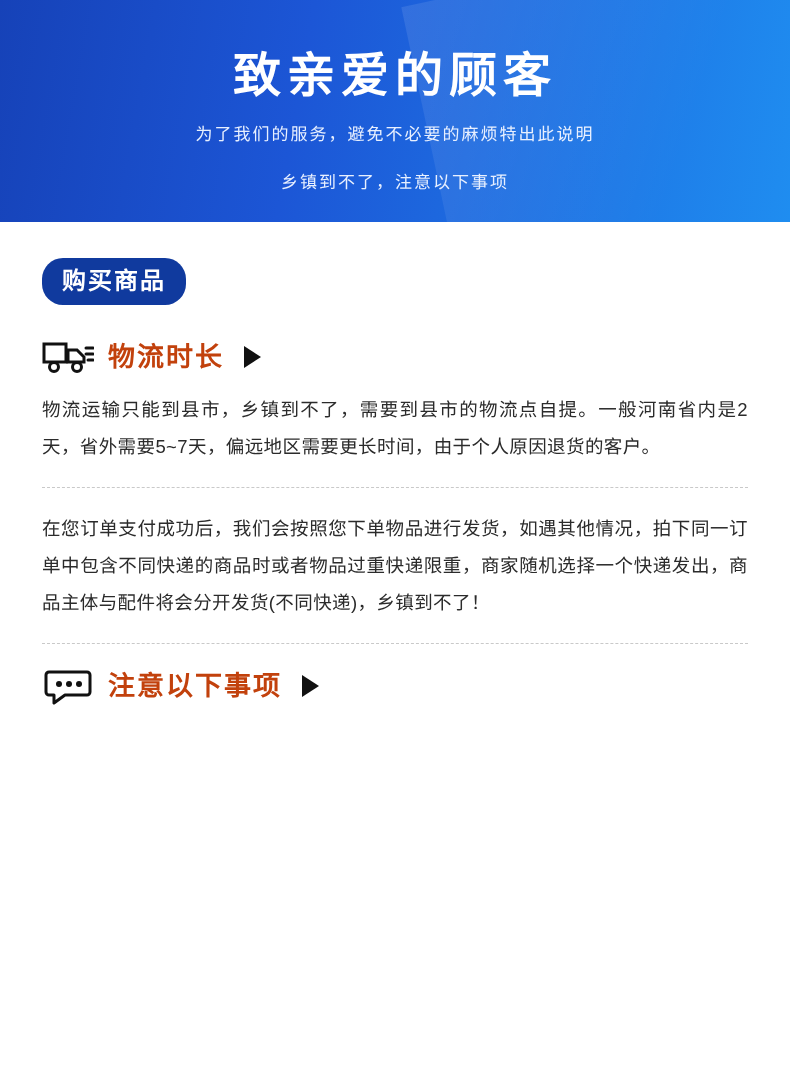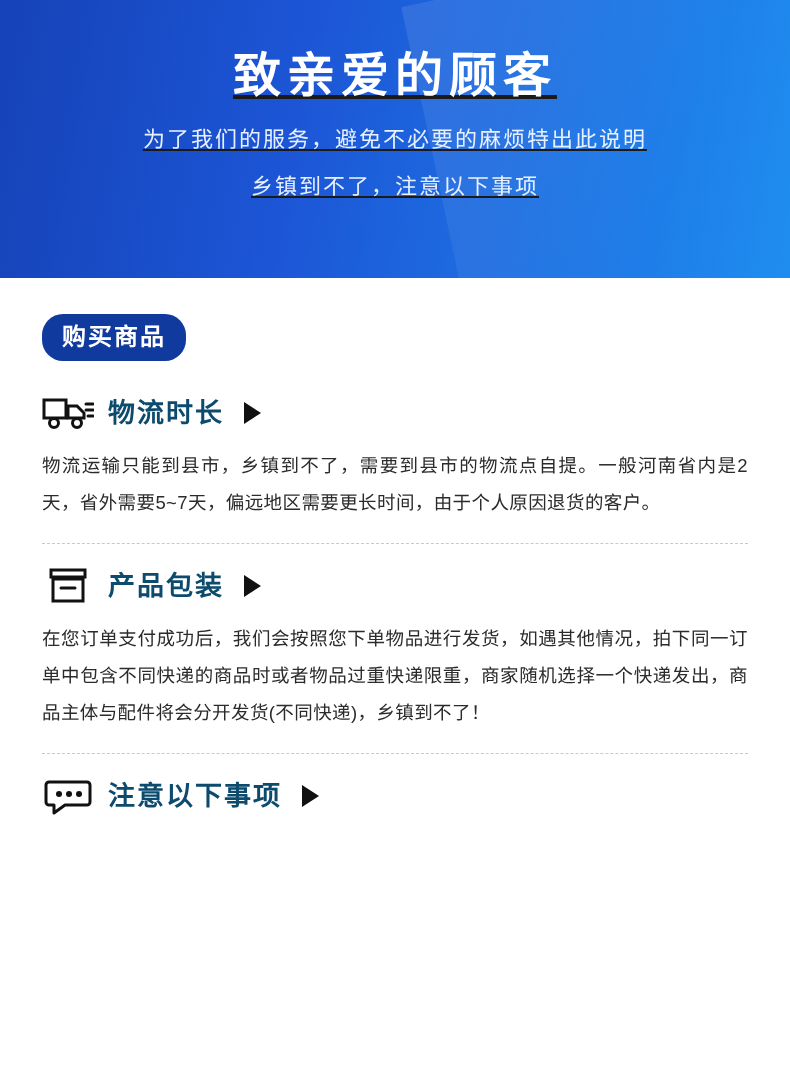--- a/index.html
+++ b/index.html
@@ -12,24 +12,23 @@
     height: 1092px;
     font-family: "Liberation Sans", "DejaVu Sans", sans-serif;
     color: #1a1a1a;
     overflow: hidden;
   }
 
   
   .banner {
     position: relative;
     width: 790px;
-    height: 278px;
+    height: 222px;
     background: linear-gradient(100deg, #1642b8 0%, #1c56d6 38%, #1f8df0 100%);
     overflow: hidden;
-    text-decoration: underline;
   }
   .banner::after {
     content: "";
     position: absolute;
     right: -60px;
     top: -40px;
     width: 420px;
     height: 320px;
     background: linear-gradient(120deg, rgba(255,255,255,0.10), rgba(255,255,255,0) 60%);
     transform: rotate(-12deg);
@@ -43,25 +42,25 @@
   }
   .banner-title {
     font-size: 48px;
     font-weight: bold;
     color: #ffffff;
     letter-spacing: 6px;
     line-height: 1.15;
     margin: 0 0 16px 0;
   }
   .banner-sub {
-    font-size: 22px;
+    font-size: 17px;
     color: #e8f0ff;
     letter-spacing: 2px;
     line-height: 1.9;
-    margin: 5px;
+    margin: 16px;
     font-weight: normal;
   }
 
   
   .content {
     padding: 0 42px;
   }
   .section-tag-wrap {
     padding-top: 36px;
     padding-bottom: 10px;
@@ -92,21 +91,21 @@
     width: 52px;
     height: 40px;
     flex: 0 0 auto;
     display: flex;
     align-items: center;
     justify-content: center;
   }
   .block-title {
     font-size: 27px;
     font-weight: bold;
-    color: #0c4a6e;
+    color: #c2410c;
     letter-spacing: 2px;
     line-height: 1;
   }
   .play-arrow {
     width: 0;
     height: 0;
     border-left: 17px solid #111111;
     border-top: 11px solid transparent;
     border-bottom: 11px solid transparent;
     margin-left: 6px;
@@ -153,31 +152,20 @@
         </svg>
       </span>
       <span class="block-title">物流时长</span>
       <span class="play-arrow"></span>
     </div>
     <div class="block-body">物流运输只能到县市，乡镇到不了，需要到县市的物流点自提。一般河南省内是2天，省外需要5~7天，偏远地区需要更长时间，由于个人原因退货的客户。</div>
     <hr class="divider">
   </div>
 
   <div class="block">
-    <div class="block-head">
-      <span class="block-icon">
-        <svg width="52" height="40" viewBox="0 0 52 40" aria-hidden="true">
-          <rect x="9" y="4" width="34" height="7" fill="none" stroke="#111" stroke-width="3"></rect>
-          <rect x="11" y="13" width="30" height="22" fill="none" stroke="#111" stroke-width="3"></rect>
-          <path d="M19 22 h14" stroke="#111" stroke-width="3" stroke-linecap="round"></path>
-        </svg>
-      </span>
-      <span class="block-title">产品包装</span>
-      <span class="play-arrow"></span>
-    </div>
     <div class="block-body">在您订单支付成功后，我们会按照您下单物品进行发货，如遇其他情况，拍下同一订单中包含不同快递的商品时或者物品过重快递限重，商家随机选择一个快递发出，商品主体与配件将会分开发货(不同快递)，乡镇到不了！</div>
     <hr class="divider">
   </div>
 
   <div class="block">
     <div class="block-head">
       <span class="block-icon">
         <svg width="52" height="38" viewBox="0 0 52 38" aria-hidden="true">
           <path d="M7 5 h38 a3 3 0 0 1 3 3 v17 a3 3 0 0 1 -3 3 h-22 l-11 8 v-8 h-5 a3 3 0 0 1 -3 -3 v-17 a3 3 0 0 1 3 -3 z" fill="none" stroke="#111" stroke-width="3" stroke-linejoin="round"></path>
           <circle cx="17" cy="17" r="3" fill="#111"></circle>

